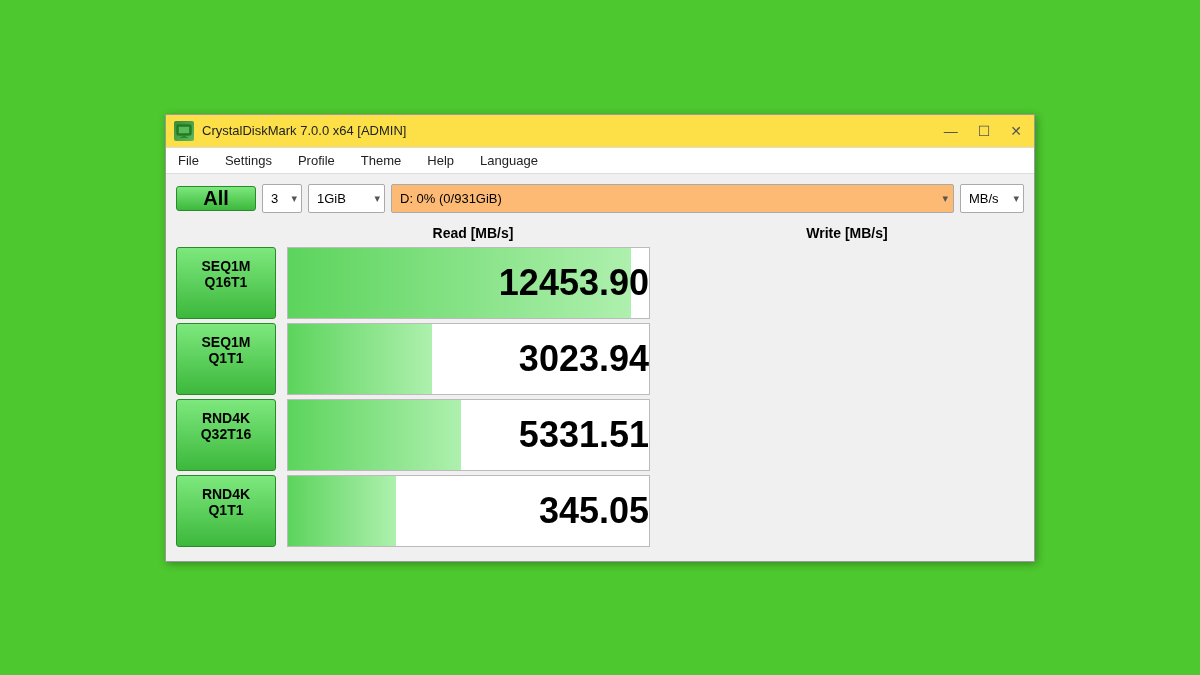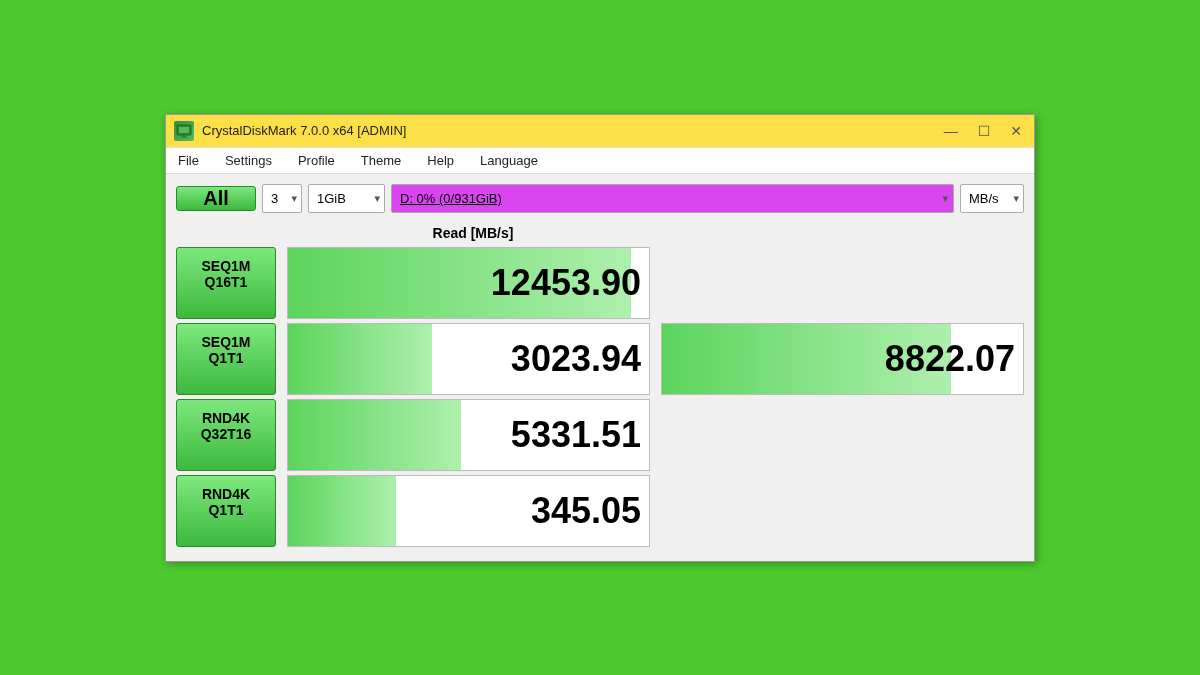--- a/index.html
+++ b/index.html
@@ -187,21 +187,21 @@
       z-index: 0;
     }
 
     .val-num {
       position: relative;
       z-index: 1;
       font-size: 36px;
       font-weight: 900;
       color: #000;
       text-align: right;
-      padding: 14px 8px;
+      padding: 14px 0;
       display: block;
       white-space: nowrap;
     }
 
     .disk-select-wrapper {
       flex: 1;
       position: relative;
       display: inline-block;
     }
 
@@ -211,28 +211,27 @@
       right: 6px;
       top: 50%;
       transform: translateY(-50%);
       font-size: 11px;
       color: #555;
       pointer-events: none;
     }
 
     .disk-select-wrapper select {
       width: 100%;
-      background: #d946ef;
+      background: #fdba74;
       border: 1px solid #aaa;
       padding: 6px 24px 6px 8px;
       font-size: 13px;
       cursor: pointer;
       border-radius: 2px;
       appearance: none;
-      text-decoration: underline;
       -webkit-appearance: none;
     }
   </style>
 </head>
 <body>
 
 <div class="window">
 
   <div class="title-bar">
     <div class="title-bar-left">
@@ -294,39 +293,36 @@
           <option>GB/s</option>
           <option>IOPS</option>
           <option>μs</option>
         </select>
       </div>
     </div>
 
     <div class="headers-row">
       <div class="col-header col-header-empty"></div>
       <div class="col-header">Read [MB/s]</div>
+      <div class="col-header">Write [MB/s]</div>
     </div>
 
     <div id="data-rows">
         <div class="grid" style="margin-bottom: 4px;">
           <div class="label-cell"><span>SEQ1M</span><br><span>Q16T1</span></div>
           <div class="value-wrapper">
             <div class="val-bg-bar" style="width: 95%;"></div>
             <span class="val-num">12453.90</span>
           </div>
         </div>
         <div class="grid" style="margin-bottom: 4px;">
           <div class="label-cell"><span>SEQ1M</span><br><span>Q1T1</span></div>
           <div class="value-wrapper">
             <div class="val-bg-bar" style="width: 40%;"></div>
             <span class="val-num">3023.94</span>
-          </div>
-          <div class="value-wrapper">
-            <div class="val-bg-bar" style="width: 80%;"></div>
-            <span class="val-num">8822.07</span>
           </div>
         </div>
         <div class="grid" style="margin-bottom: 4px;">
           <div class="label-cell"><span>RND4K</span><br><span>Q32T16</span></div>
           <div class="value-wrapper">
             <div class="val-bg-bar" style="width: 48%;"></div>
             <span class="val-num">5331.51</span>
           </div>
         </div>
         <div class="grid" style="margin-bottom: 4px;">

